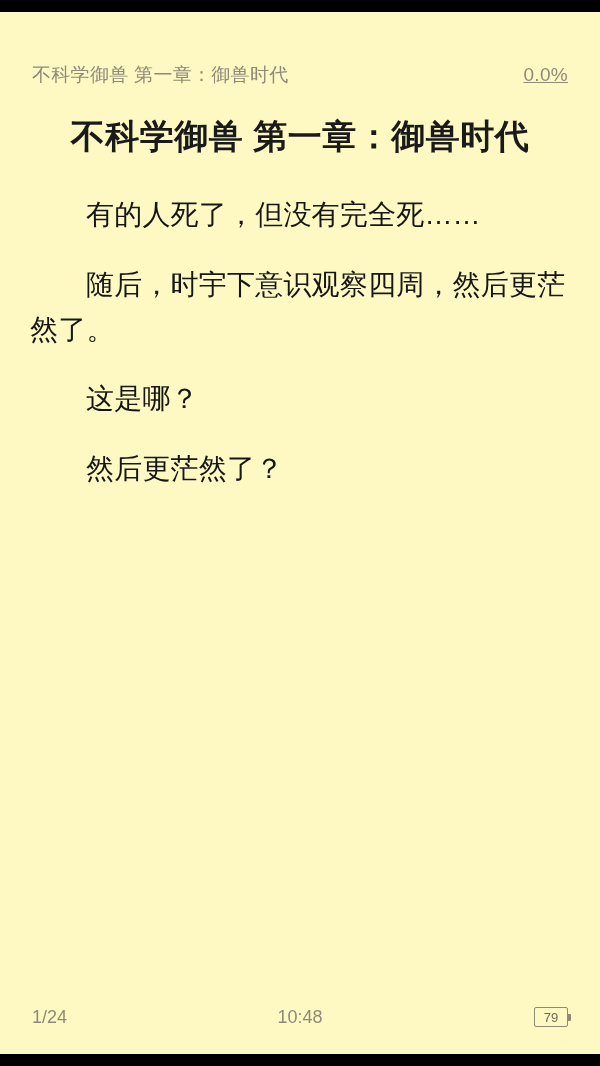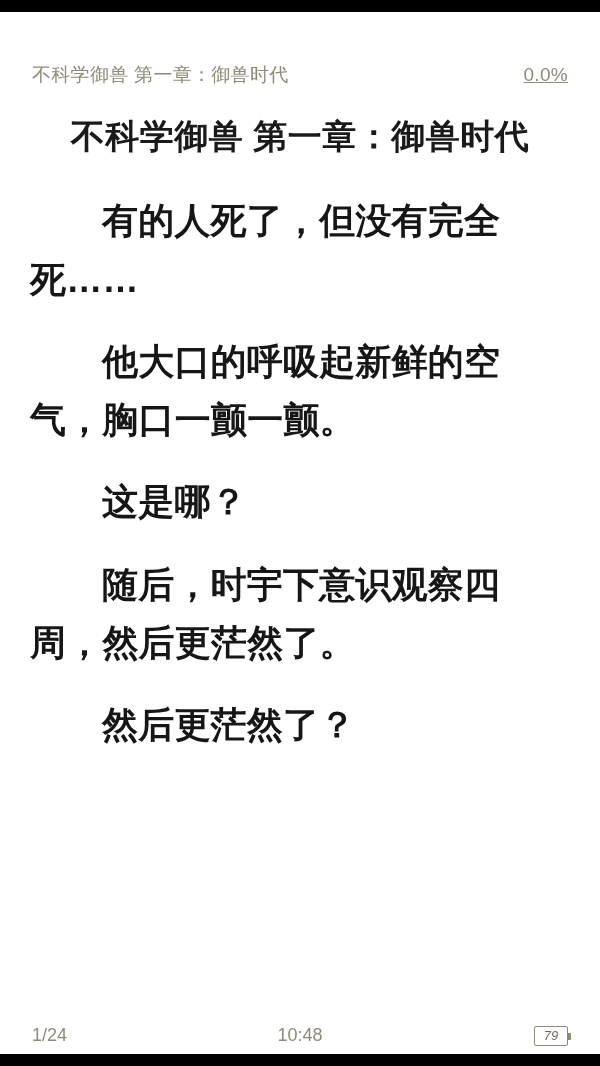--- a/index.html
+++ b/index.html
@@ -12,21 +12,21 @@
     background: #000;
     font-family: "Liberation Sans", sans-serif;
     overflow: hidden;
   }
   .reader {
     position: absolute;
     left: 0;
     top: 12px;
     width: 600px;
     height: 1042px;
-    background: #ffffff;
+    background: #fef9c3;
     box-sizing: border-box;
     display: flex;
     flex-direction: column;
   }
   .header {
     display: flex;
     align-items: center;
     justify-content: space-between;
     padding: 50px 32px 0 32px;
     font-size: 19px;
@@ -51,33 +51,32 @@
   .chapter-title {
     font-size: 34px;
     font-weight: bold;
     color: #1a1a1a;
     text-align: center;
     line-height: 1.3;
     margin: 0 0 34px 0;
     letter-spacing: 0.5px;
   }
   .para {
-    font-size: 36px;
+    font-size: 28px;
     line-height: 1.62;
     color: #161616;
     margin: 0 0 24px 0;
     text-indent: 2em;
     letter-spacing: 0.2px;
-    font-weight: bold;
   }
   .footer {
     display: flex;
-    align-items: center;
+    align-items: flex-start;
     justify-content: space-between;
-    padding: 0 32px 8px 32px;
+    padding: 0 32px 26px 32px;
     font-size: 18px;
     color: #8f8a78;
   }
   .footer-page {
     min-width: 70px;
   }
   .footer-time {
     flex: 1 1 auto;
     text-align: center;
   }
@@ -92,21 +91,20 @@
     border: 1px solid #8f8a78;
     border-radius: 2px;
     width: 34px;
     height: 20px;
     display: flex;
     align-items: center;
     justify-content: center;
     font-size: 13px;
     color: #6f6a5c;
     box-sizing: border-box;
-    font-style: italic;
   }
   .battery::after {
     content: "";
     position: absolute;
     right: -4px;
     top: 6px;
     width: 3px;
     height: 7px;
     background: #8f8a78;
     border-radius: 0 1px 1px 0;
@@ -118,23 +116,22 @@
 <div class="reader">
 
   <div class="header">
     <div class="header-title">不科学御兽 第一章：御兽时代</div>
     <div class="header-progress">0.0%</div>
   </div>
 
   <div class="content">
     <h1 class="chapter-title">不科学御兽 第一章：御兽时代</h1>
     <p class="para">有的人死了，但没有完全死……</p>
-    <p class="para">他大口的呼吸起新鲜的空气，胸口一颤一颤。</p>
+    <p class="para">随后，时宇下意识观察四周，然后更茫然了。</p>
     <p class="para">这是哪？</p>
-    <p class="para">随后，时宇下意识观察四周，然后更茫然了。</p>
     <p class="para">然后更茫然了？</p>
   </div>
 
   <div class="footer">
     <div class="footer-page">1/24</div>
     <div class="footer-time">10:48</div>
     <div class="footer-battery-wrap">
       <div class="battery">
         <span>79</span>
       </div>

